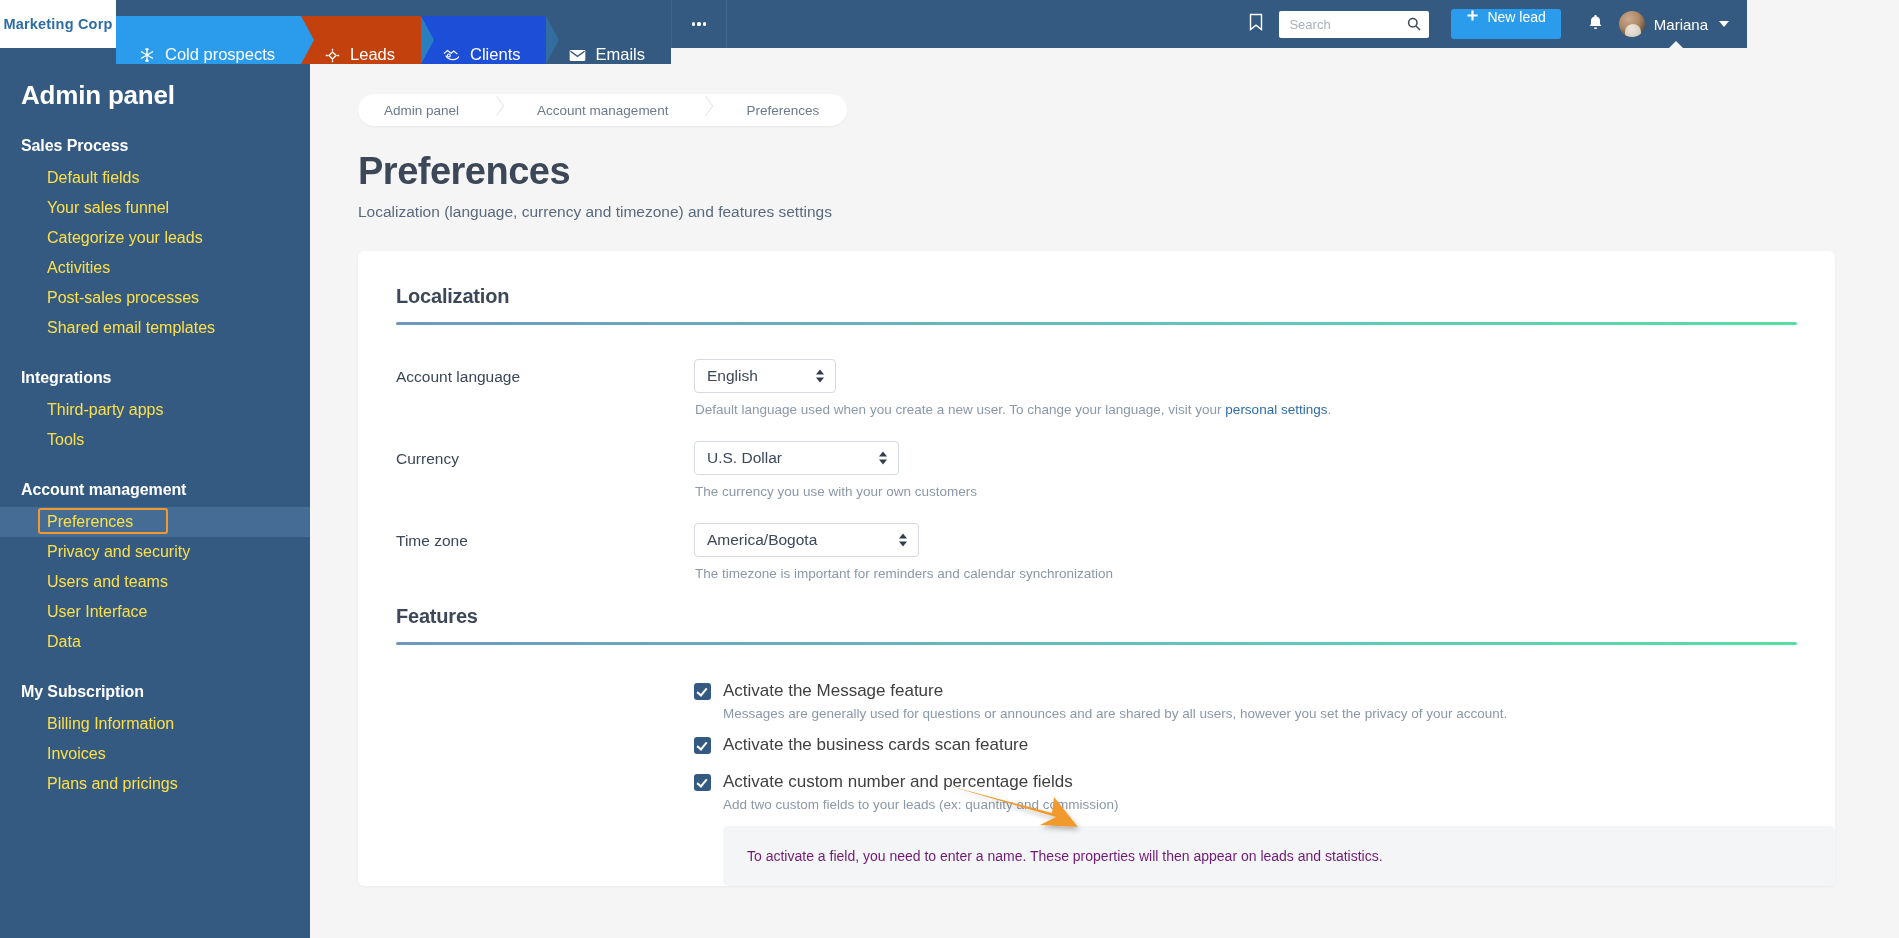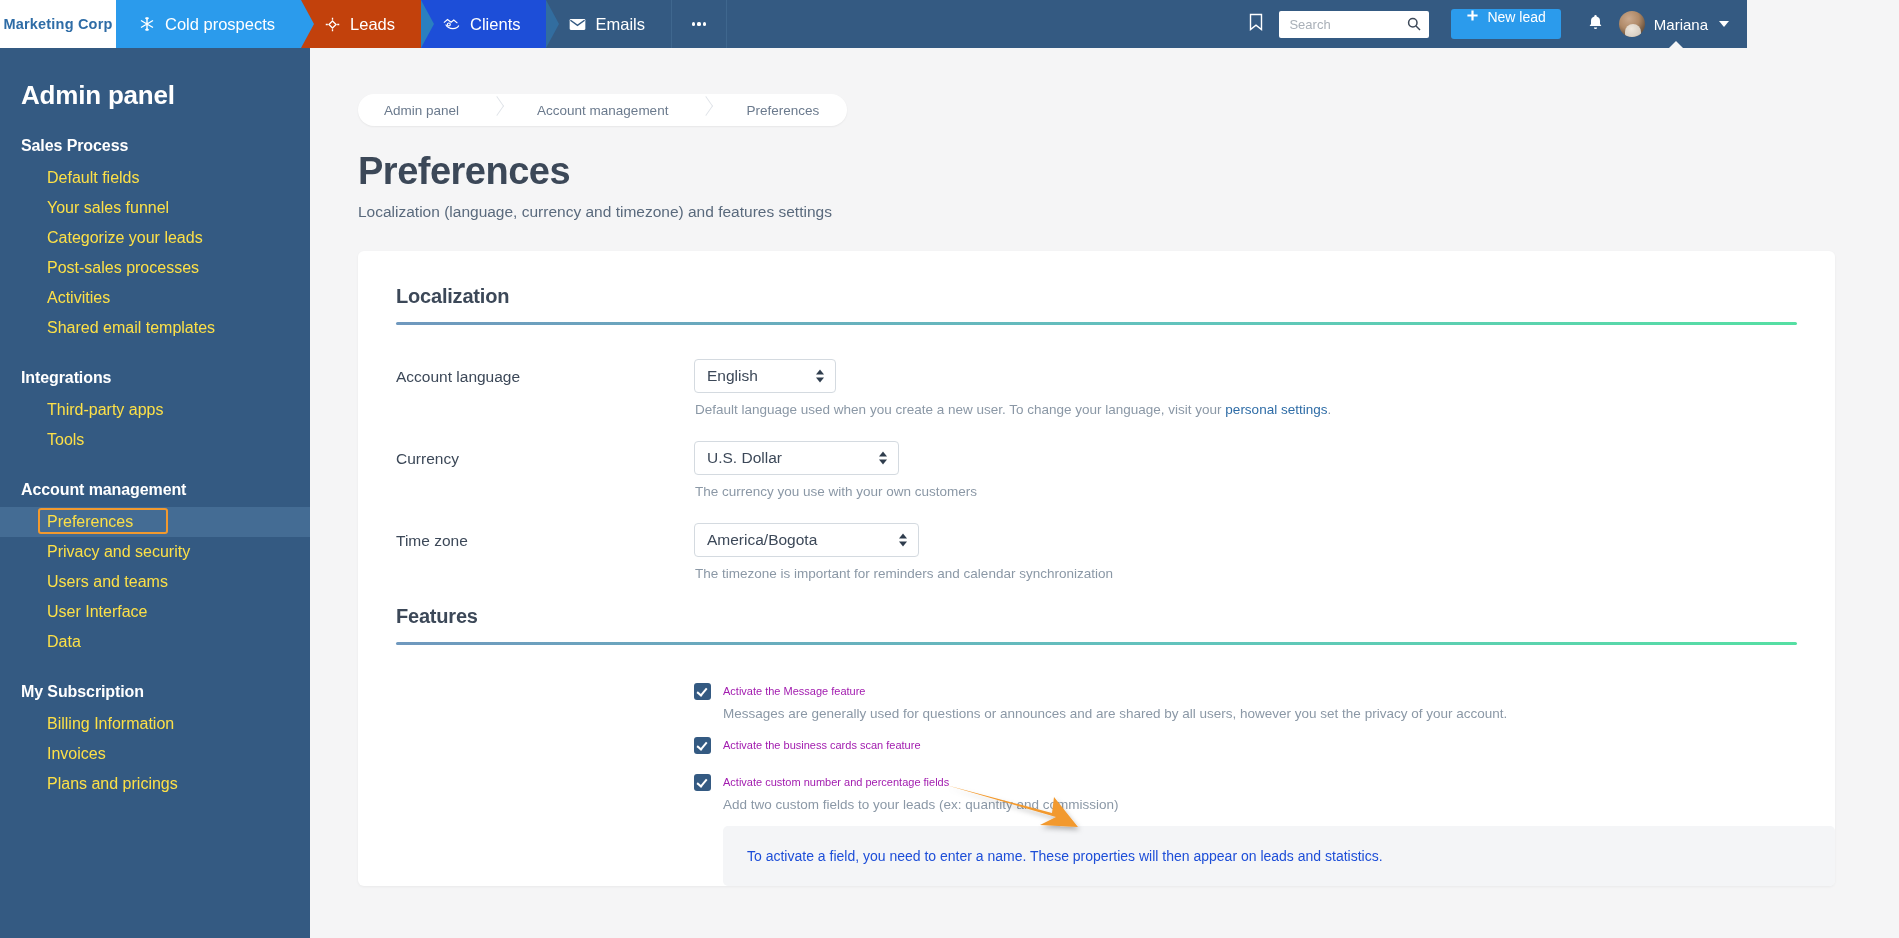--- a/index.html
+++ b/index.html
@@ -28,26 +28,27 @@
     flex: 0 0 116px;
   }
   .logo-text {
     font-size: 14.5px; font-weight: bold;
     color: #2e6ca6; letter-spacing: .2px;
     white-space: nowrap;
   }
   .nav-tabs { display: flex; align-items: stretch; }
   .nav-tab {
     position: relative;
-    display: flex; align-items: center; gap: 9px;
+    display: flex; align-items: flex-end; gap: 9px;
     padding: 0 26px 0 22px;
     height: 48px;
     color: #fff; font-size: 16.5px;
     white-space: nowrap;
     cursor: pointer;
+    margin-top: 16px;
   }
   .nav-tab .chev {
     position: absolute; right: -13px; top: 0;
     width: 0; height: 0;
     border-top: 24px solid transparent;
     border-bottom: 24px solid transparent;
     z-index: 3;
   }
   .nav-tab.t1 { background: #2b9bec; }
   .nav-tab.t2 { background: #c2410c; }
@@ -316,31 +317,31 @@
     cursor: pointer;
   }
   .chk::after {
     content: "";
     position: absolute; left: 5px; top: 3px;
     width: 4px; height: 8px;
     border-right: 2px solid #fff;
     border-bottom: 2px solid #fff;
     transform: rotate(40deg);
   }
-  .chk-label { font-size: 11px; color: #a21caf; line-height: 20px; }
+  .chk-label { font-size: 17px; color: #404040; line-height: 20px; }
   .chk-help {
     font-size: 13.5px; color: #8b98a6;
     margin: 3px 0 14px 29px;
   }
   .info-box {
     margin: 14px 0 0 29px;
     background: #f4f5f7;
     border-radius: 5px;
     padding: 22px 24px 22px 24px;
-    font-size: 14px; color: #1d4ed8;
+    font-size: 14px; color: #701a75;
     width: 1112px;
   }
 
   
   .arrow-annot {
     position: absolute;
     left: 586px; top: 530px;
     width: 160px; height: 60px;
     pointer-events: none;
     z-index: 40;
@@ -465,24 +466,24 @@
     <div class="sb-item">
       <span class="sb-item-label">Default fields</span>
     </div>
     <div class="sb-item">
       <span class="sb-item-label">Your sales funnel</span>
     </div>
     <div class="sb-item">
       <span class="sb-item-label">Categorize your leads</span>
     </div>
     <div class="sb-item">
+      <span class="sb-item-label">Activities</span>
+    </div>
+    <div class="sb-item">
       <span class="sb-item-label">Post-sales processes</span>
-    </div>
-    <div class="sb-item">
-      <span class="sb-item-label">Activities</span>
     </div>
     <div class="sb-item">
       <span class="sb-item-label">Shared email templates</span>
     </div>
   </div>
 
   <div class="sb-group">
     <div class="sb-group-title">Integrations</div>
     <div class="sb-item">
       <span class="sb-item-label">Third-party apps</span>

